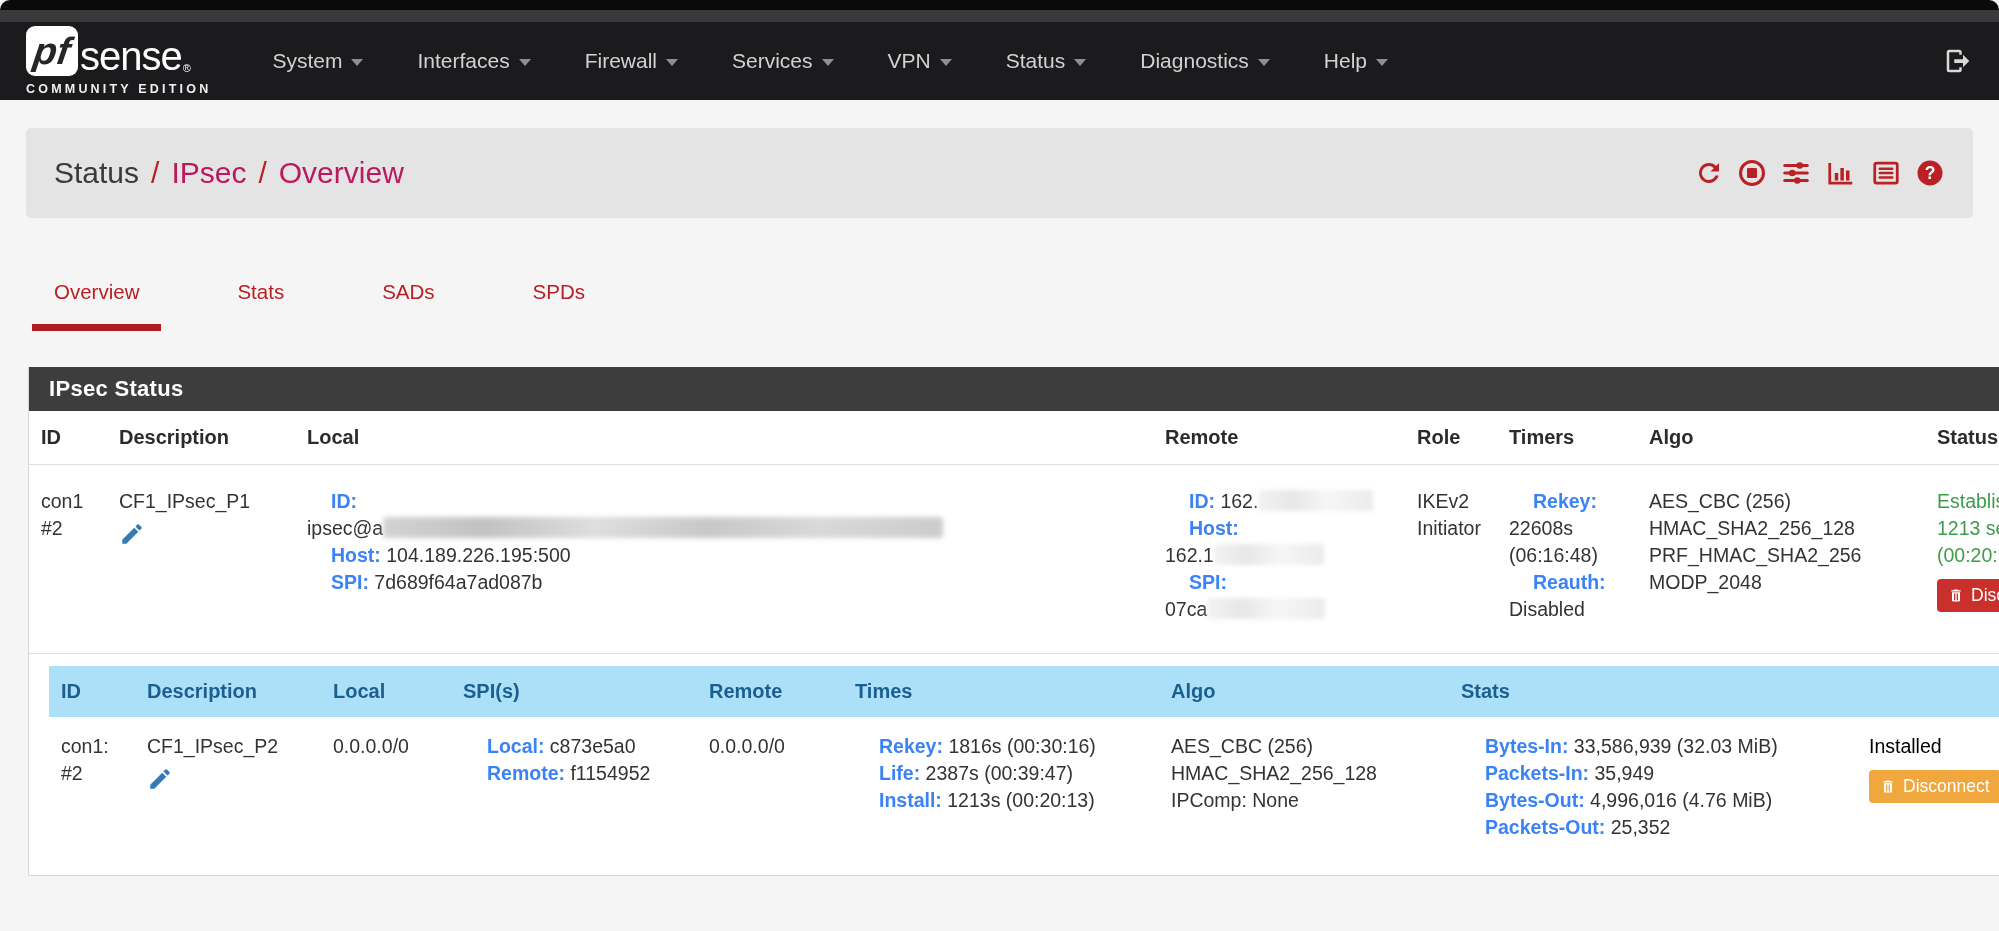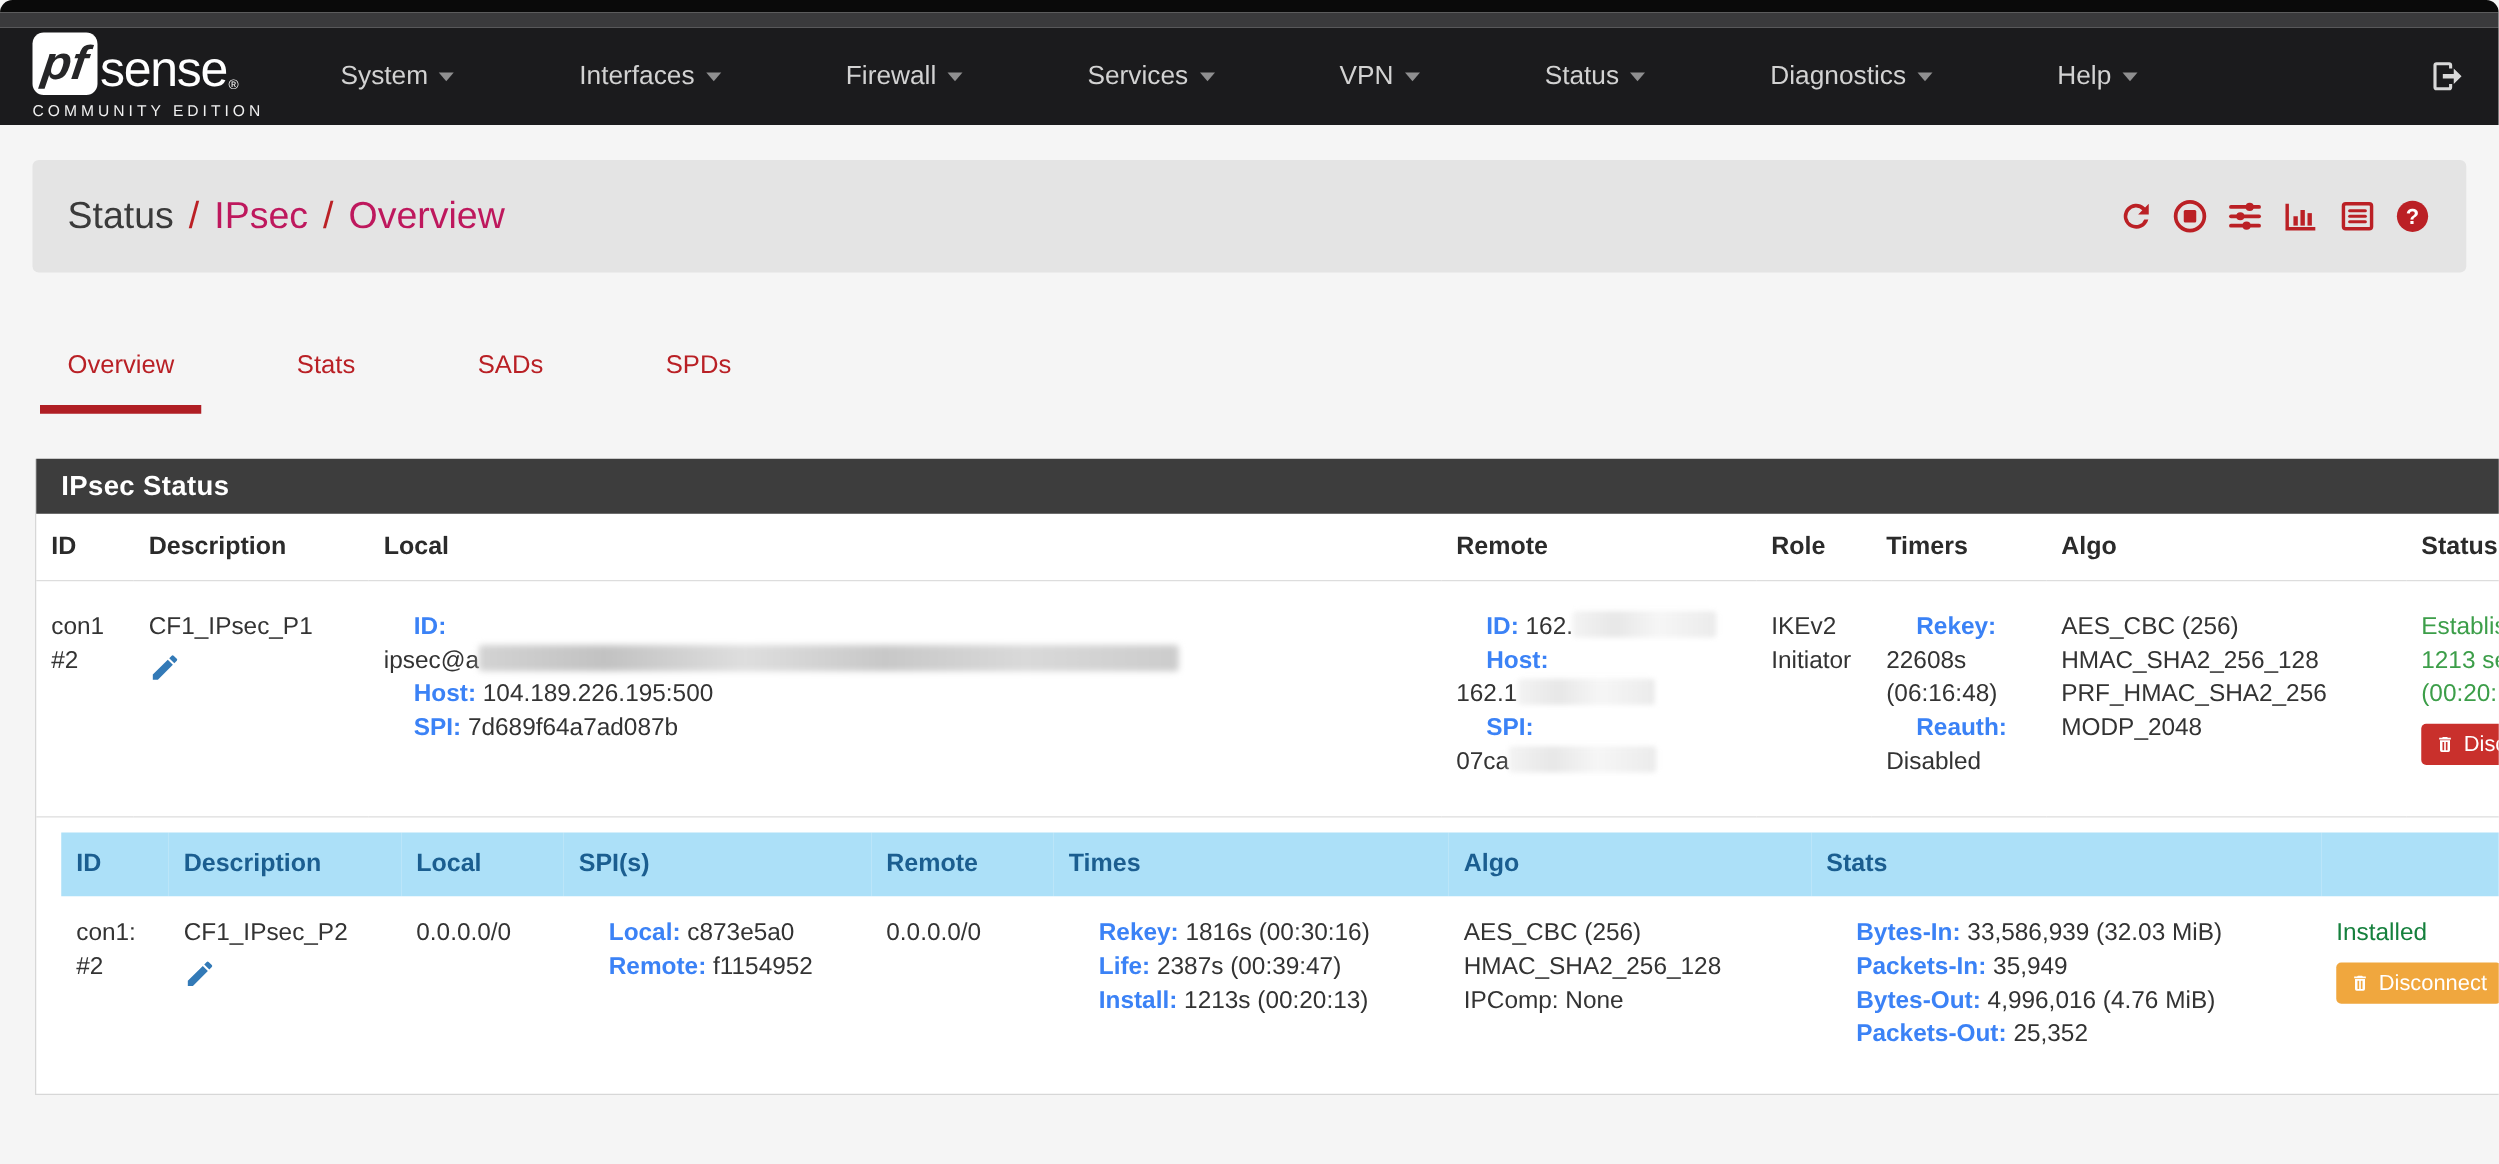--- a/index.html
+++ b/index.html
@@ -12,22 +12,22 @@
 
   
   .nav { height:78px; background:#1b1b1d; display:flex; align-items:center; padding:0 26px; }
   .brand { display:flex; flex-direction:column; margin-right:34px; cursor:pointer; }
   .brand-row { display:flex; align-items:flex-end; }
   .logo-box { width:52px; height:50px; background:#fff; border-radius:9px; display:flex;
               align-items:center; justify-content:center; }
   .logo-pf { font-style:italic; font-weight:bold; font-size:38px; color:#262628; transform:skewX(-8deg); }
   .logo-sense { color:#fff; font-weight:normal; font-size:40px; letter-spacing:-1px; line-height:1; margin-left:2px; }
   .logo-reg { color:#fff; font-size:11px; align-self:flex-end; margin:0 0 2px 1px; }
-  .brand-caption { color:#f0f0f0; font-size:12.5px; font-weight:normal; letter-spacing:3.2px; margin-top:6px; }
-  .menu { display:flex; list-style:none; align-items:flex-end;gap:46px; }
+  .brand-caption { color:#f0f0f0; font-size:12.5px; font-weight:bold; letter-spacing:3.2px; margin-top:6px; }
+  .menu { display:flex; list-style:none; align-items:flex-end; }
   .menu-item { color:#d2d2d2; font-size:21px; padding:12px 27px; cursor:pointer; white-space:nowrap; }
   .caret { display:inline-block; width:0; height:0; border-left:6px solid transparent;
            border-right:6px solid transparent; border-top:7px solid #8f8f90; margin-left:9px;
            vertical-align:middle; }
   .nav-spacer { flex:1; }
   .logout { cursor:pointer; display:flex; align-items:center; }
 
   
   .crumb-panel { margin:28px 26px 0 26px; background:#e4e4e4; border-radius:5px; height:90px;
                  display:flex; align-items:center; padding:0 28px; }
@@ -67,21 +67,21 @@
             background:linear-gradient(90deg,#d3d3d3,#c2c2c2 18%,#dedede 38%,#c8c8c8 58%,#d9d9d9 78%,#cccccc); }
   .redact.light { background:linear-gradient(90deg,#f3f3f3,#e7e7e7 30%,#f6f6f6 60%,#ebebeb);
                   filter:blur(2px); }
   .pencil { margin-top:6px; cursor:pointer; }
   .status-green { color:#3c9e49; }
   .btn { display:inline-flex; align-items:center; gap:7px; color:#fff; font-size:17.5px;
          border:none; border-radius:4px; padding:6px 11px; margin-top:10px; cursor:pointer;
          white-space:nowrap; }
   .btn-danger { background:#c9302c; }
   .btn-warning { background:#f0a73e; }
-  .muted-note { color:#15803d; }
+  .muted-note { color:#000000; }
 </style>
 </head>
 <body>
 
 <div class="chrome-top"></div>
 <div class="chrome-strip"></div>
 
 <div class="nav">
   <div class="brand">
     <div class="brand-row">

